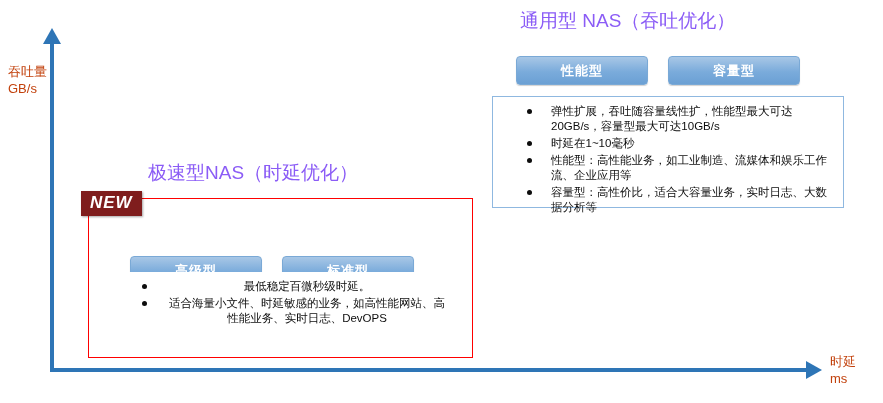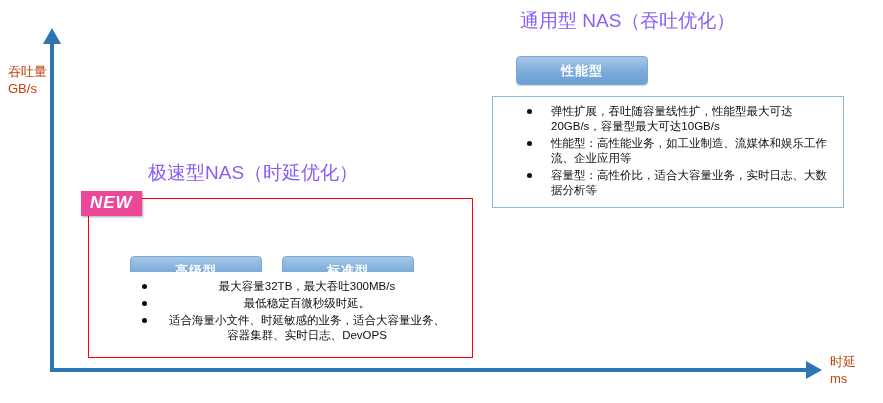--- a/index.html
+++ b/index.html
@@ -134,21 +134,21 @@
     top: 5px;
     width: 5px;
     height: 5px;
     border-radius: 50%;
     background: #0d0d0d;
   }
 
   
   #group-general { left: 492px; top: 8px; width: 360px; height: 200px; }
   #group-general .group-title { left: 28px; top: 0px; }
-  #group-general .pill-row   { left: 24px; top: 48px; flex-direction: column; }
+  #group-general .pill-row   { left: 24px; top: 48px; }
   #group-general .bullets    { left: 0px;  top: 88px; width: 352px; height: 112px; }
 
   
   #group-extreme { left: 88px; top: 160px; width: 390px; height: 195px; text-align: center; }
   #group-extreme .group-title { left: 60px; top: 0px; }
   .red-box {
     position: absolute;
     left: 0px;
     top: 38px;
     width: 385px;
@@ -159,21 +159,21 @@
   }
   #group-extreme .pill-row   { left: 42px; top: 68px; margin-top: 28px; }
   #group-extreme .bullets    { left: 20px; top: 112px; width: 350px; height: 78px; }
 
   
   .new-badge {
     position: absolute;
     left: 81px;
     top: 191px;
     padding: 2px 9px 3px 9px;
-    background: #ec4899;
+    background: #7f1d1d;
     color: #ffffff;
     font-size: 17px;
     font-weight: bold;
     font-style: italic;
     letter-spacing: 1px;
     box-shadow: 1px 1px 2px rgba(0,0,0,0.35);
   }
 </style>
 </head>
 <body>
@@ -199,40 +199,40 @@
     <div class="group-title">通用型 NAS（吞吐优化）</div>
 
     <div class="pill-row">
       <div class="pill">性能型</div>
       <div class="pill">容量型</div>
     </div>
 
     <div class="bullets">
       <ul>
         <li>弹性扩展，吞吐随容量线性扩，性能型最大可达20GB/s，容量型最大可达10GB/s</li>
+        <li>时延在1~10毫秒</li>
         <li>性能型：高性能业务，如工业制造、流媒体和娱乐工作流、企业应用等</li>
         <li>容量型：高性价比，适合大容量业务，实时日志、大数据分析等</li>
       </ul>
     </div>
   </div>
 
   <div class="group" id="group-extreme">
     <div class="group-title">极速型NAS（时延优化）</div>
 
     <div class="red-box"></div>
 
     <div class="pill-row">
       <div class="pill">高级型</div>
       <div class="pill">标准型</div>
     </div>
 
     <div class="bullets plain">
       <ul>
-        <li>最大容量32TB，最大吞吐300MB/s</li>
         <li>最低稳定百微秒级时延。</li>
-        <li>适合海量小文件、时延敏感的业务，适合大容量业务、容器集群、实时日志、DevOPS</li>
+        <li>适合海量小文件、时延敏感的业务，如高性能网站、高性能业务、实时日志、DevOPS</li>
       </ul>
     </div>
   </div>
 
   <div class="new-badge">NEW</div>
 
 </div>
 
 </body></html>

